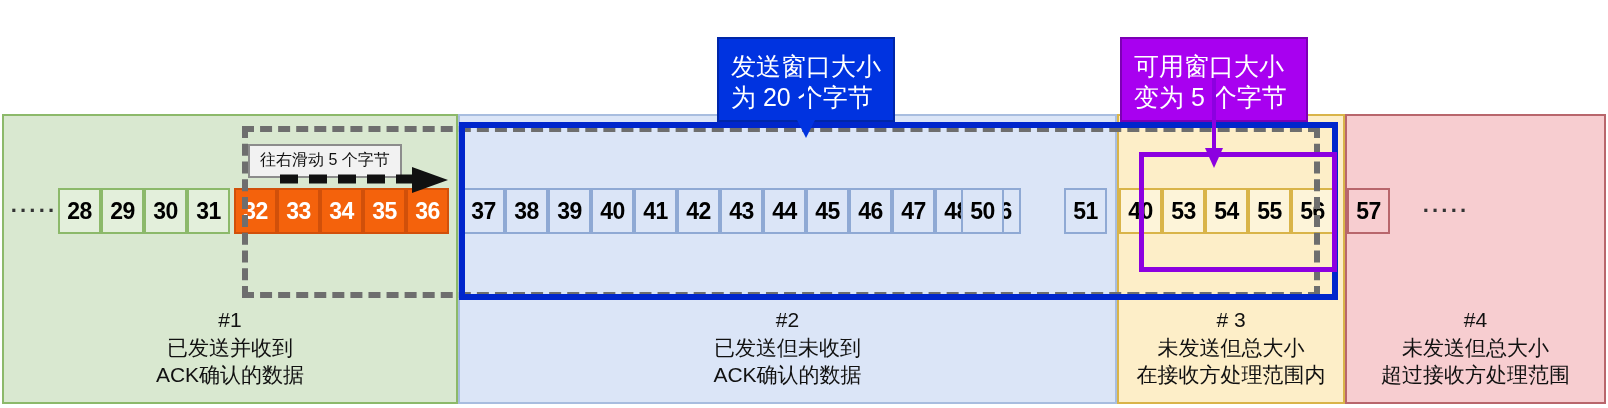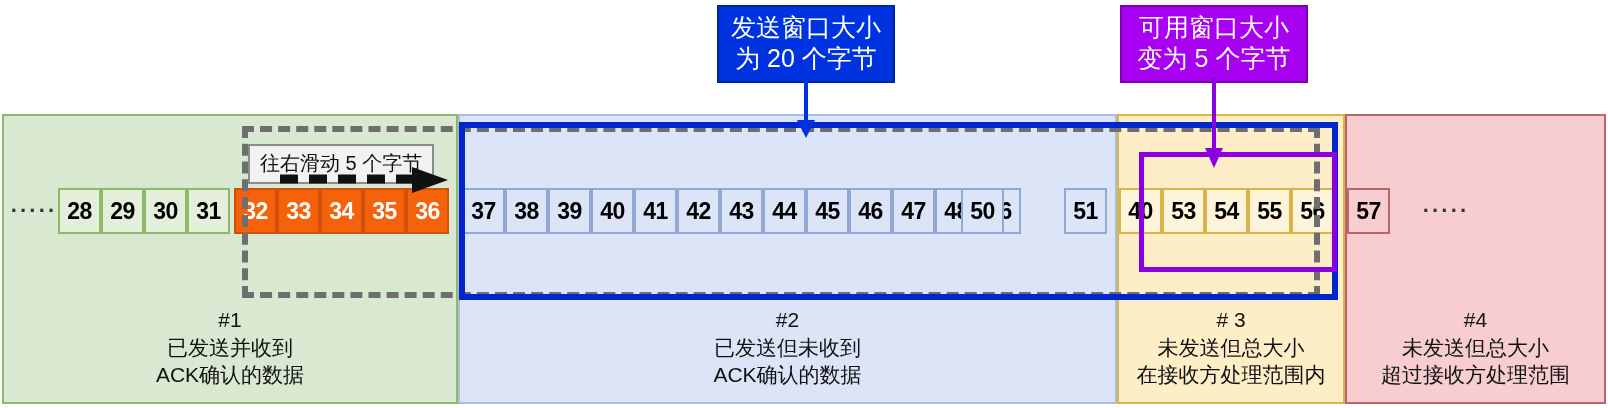--- a/index.html
+++ b/index.html
@@ -59,31 +59,32 @@
     position: absolute; left: 242px; top: 126px;
     width: 1078px; height: 172px;
     border: 6px dashed #6e6e6e; background: transparent;
   }
 
   
   #slide-note {
     position: absolute; left: 248px; top: 144px;
     padding: 4px 10px 5px 10px;
     background: #f2f2f2; border: 2px solid #8c8c8c;
-    font-size: 20px; color: #111; white-space: nowrap;
+    font-size: 16px; color: #111; white-space: nowrap;
   }
 
   
   #slide-arrow { position: absolute; left: 280px; top: 166px; width: 170px; height: 30px; }
 
   
   .callout {
-    position: absolute; color: #fff; text-align: center;
-    font-size: 25px; line-height: 1.22; padding: 5px 12px 8px 12px;
+    position: absolute; color: #fff; 
+    font-size: 25px; line-height: 1.22; padding: 12px 12px 8px 12px;
     white-space: pre-line;
+    margin-top: 32px;
   }
   #callout-send   { left: 717px;  top: 5px;  width: 178px; background: #0033e0; border: 2px solid #0026a8; }
   #callout-usable { left: 1120px; top: 5px;  width: 188px; background: #a800f0; border: 2px solid #7c00b4; }
 
   .callout-stem { position: absolute; }
   #stem-send   { left: 795px;  top: 78px;  width: 22px; height: 60px; }
   #stem-usable { left: 1203px; top: 78px;  width: 22px; height: 90px; }
 
   
   .caption {

